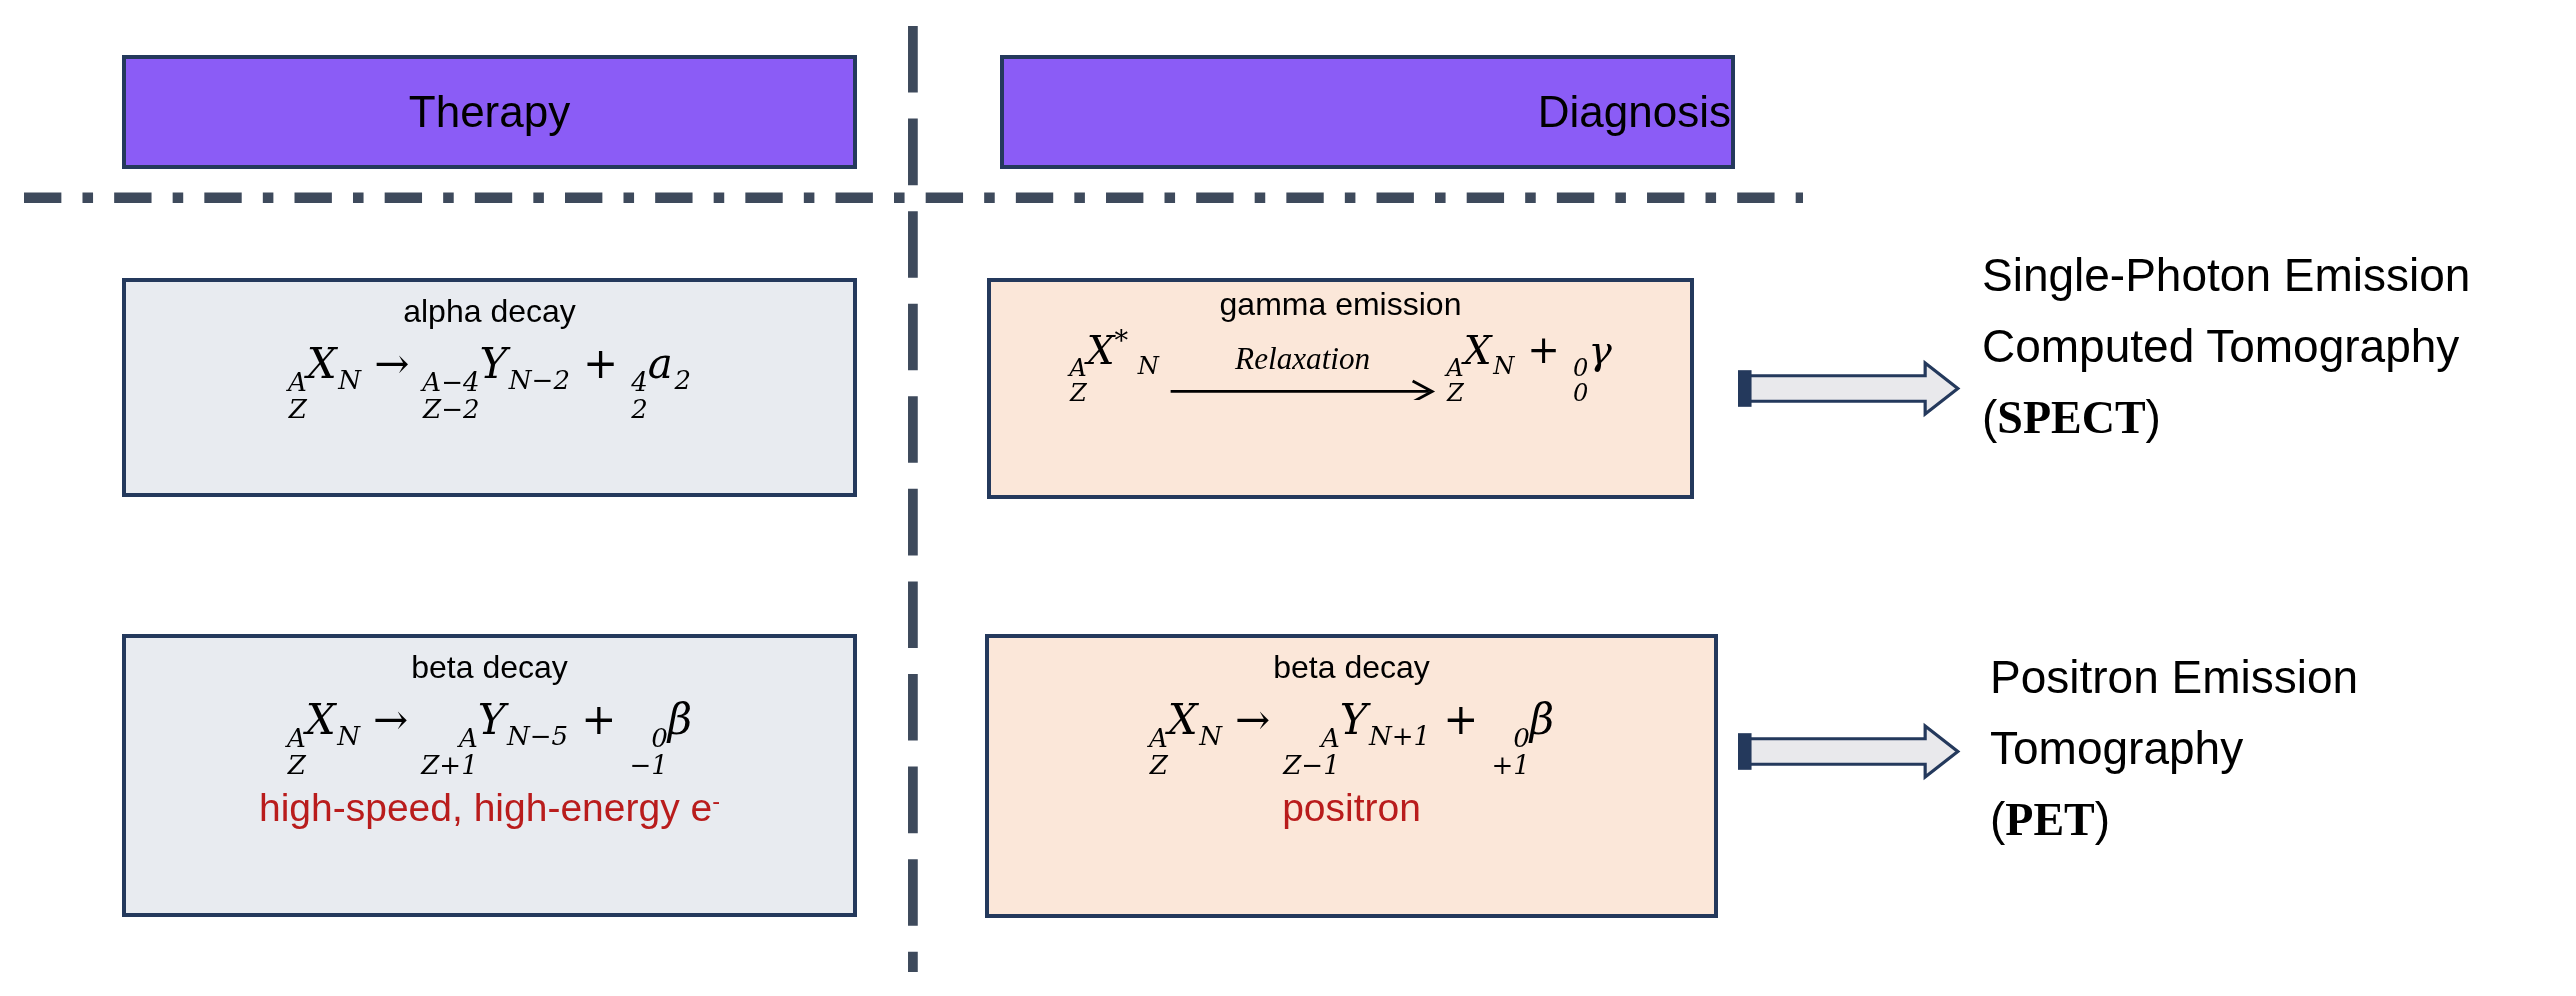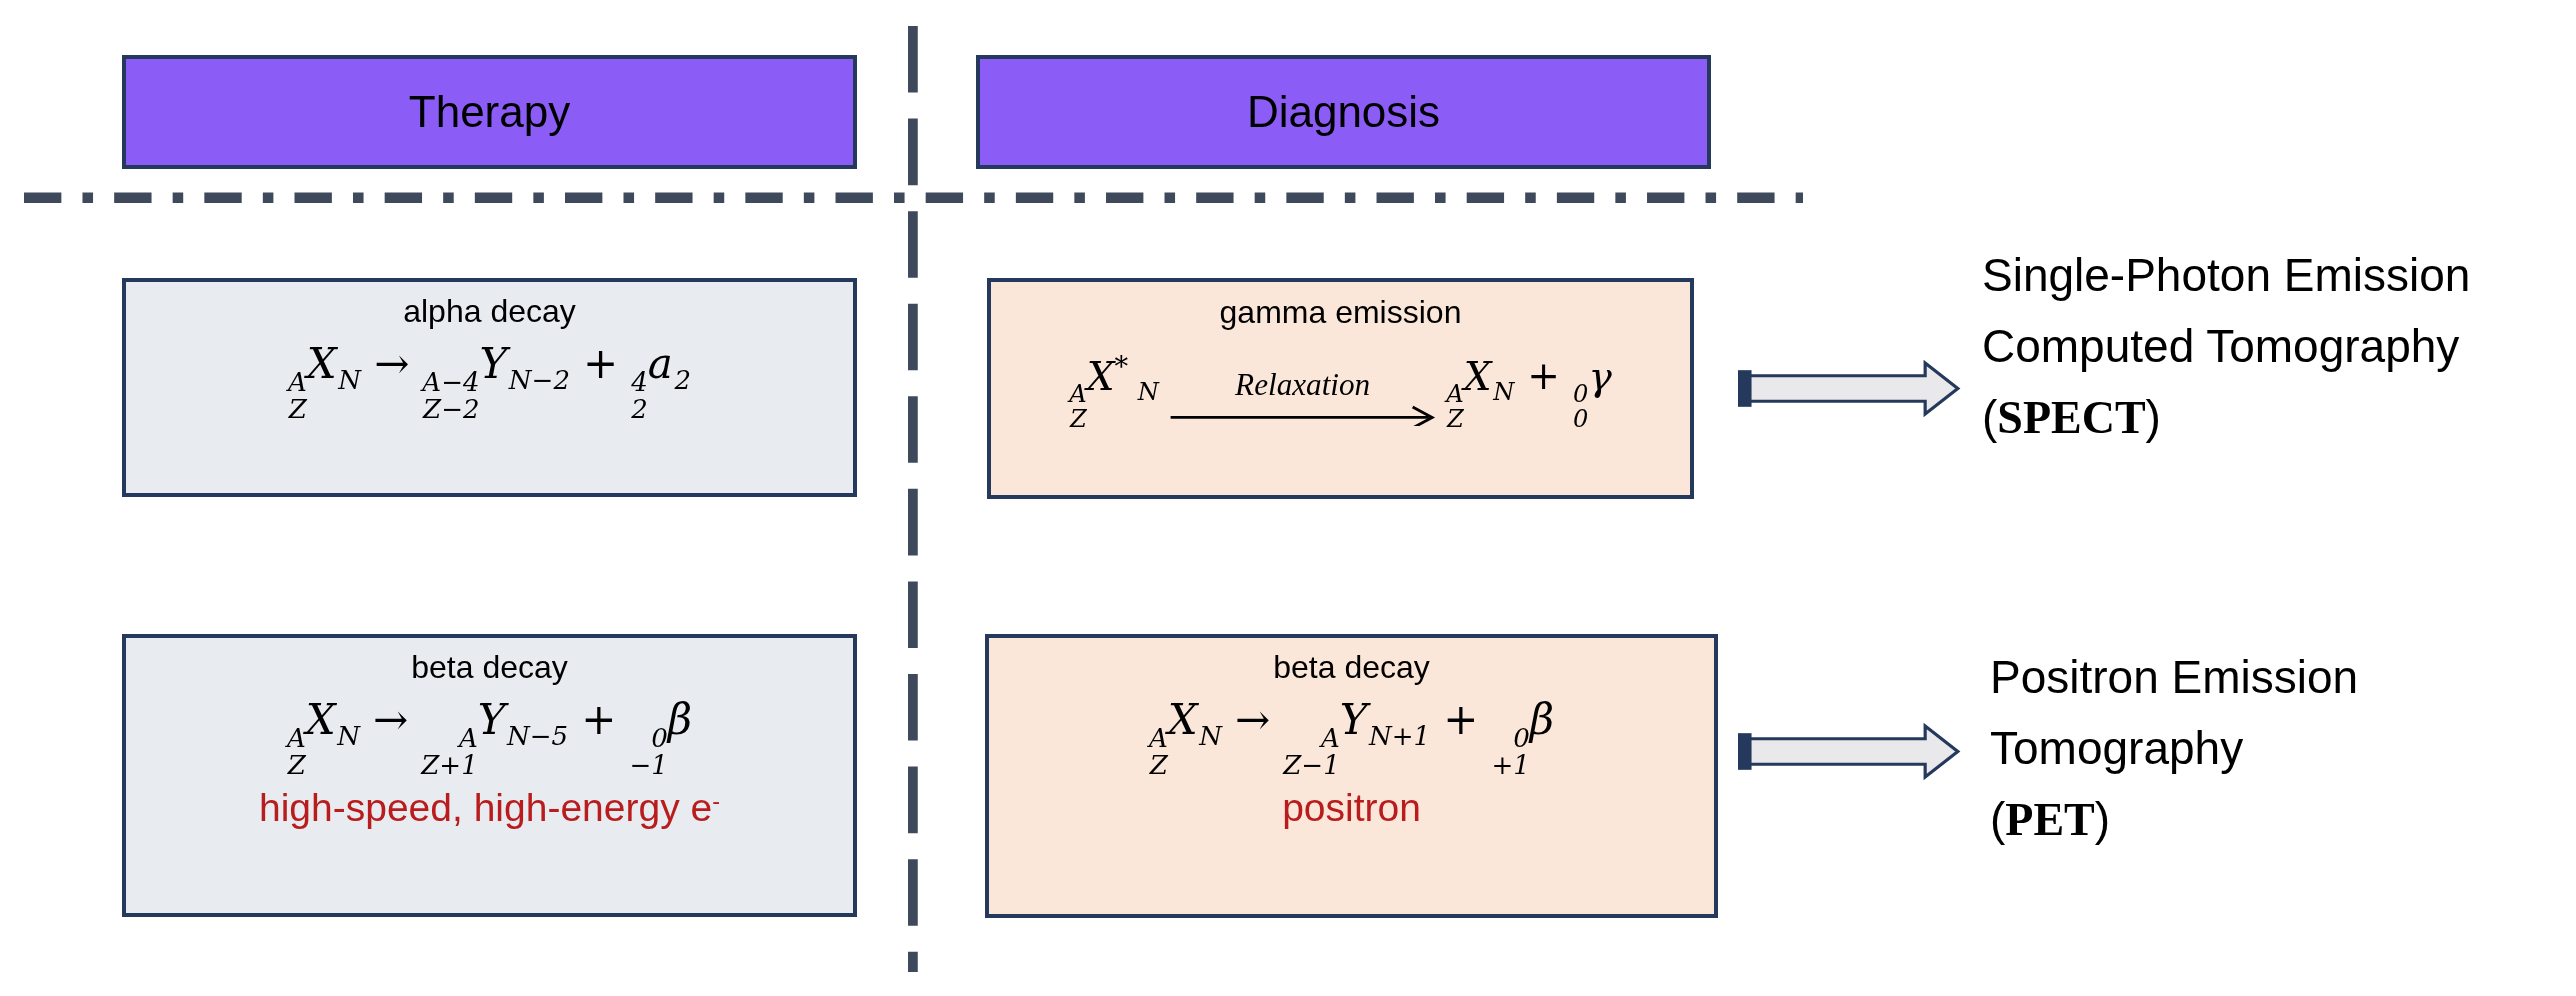--- a/index.html
+++ b/index.html
@@ -8,32 +8,32 @@
     font-family:"Liberation Sans",sans-serif;color:#111111;overflow:hidden;
   }
   
   .hdr{
     position:absolute;box-sizing:border-box;height:114px;width:735px;
     background:#8b5cf6;border:4.1px solid #24395c;
     display:flex;align-items:center;justify-content:center;
     font-size:44px;color:#000;
   }
   .hdr-therapy{left:122px;top:55px;}
-  .hdr-diag{left:976px;top:55px;}
+  .hdr-diag{left:1000px;top:55px;justify-content:flex-end;}
   
   .cbox{
     position:absolute;box-sizing:border-box;
     border:4.1px solid #24395c;
     display:flex;flex-direction:column;align-items:center;
     padding-top:11.4px;gap:6.5px;
   }
   .cbox-left{background:#e8ebf0;}
   .cbox-right{background:#fbe7d9;}
   .box-alpha{left:122px;top:278px;width:735px;height:219px;}
-  .box-gamma{left:987px;top:278px;width:707px;height:221px;padding-top:12px;gap:18px;}
+  .box-gamma{left:987px;top:278px;width:707px;height:221px;padding-top:4px;gap:0;}
   .box-betaT{left:122px;top:634px;width:735px;height:283px;}
   .box-betaD{left:985px;top:634px;width:733px;height:284px;}
   .btitle{font-size:32px;line-height:1.15;color:#000;}
   .bnote{font-size:39px;line-height:1.15;color:#b91c1c;}
   
   .eq{
     font-family:"DejaVu Serif",serif;font-size:42px;color:#000;
     white-space:nowrap;line-height:1.3;
   }
   .eq-sm{font-size:39px;}

